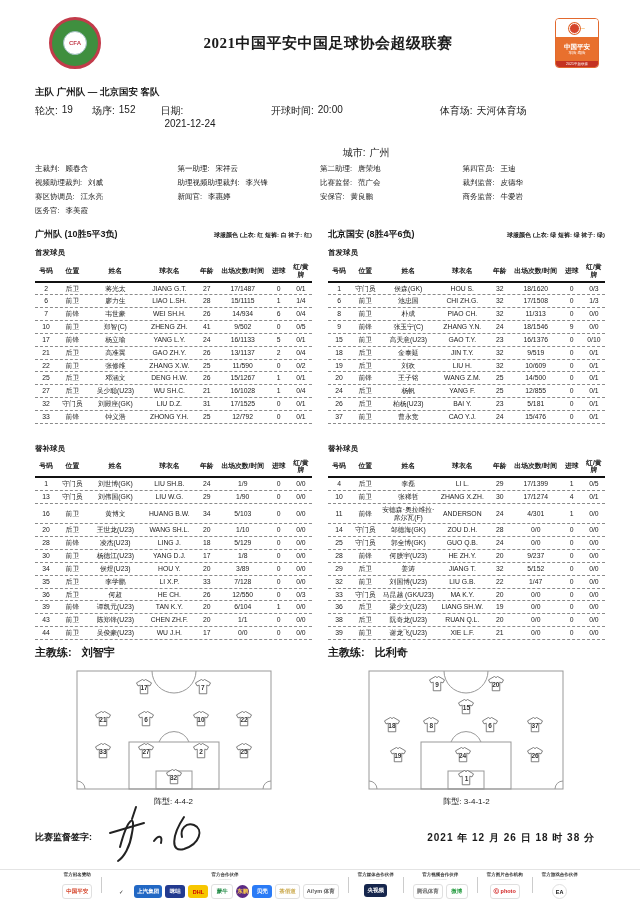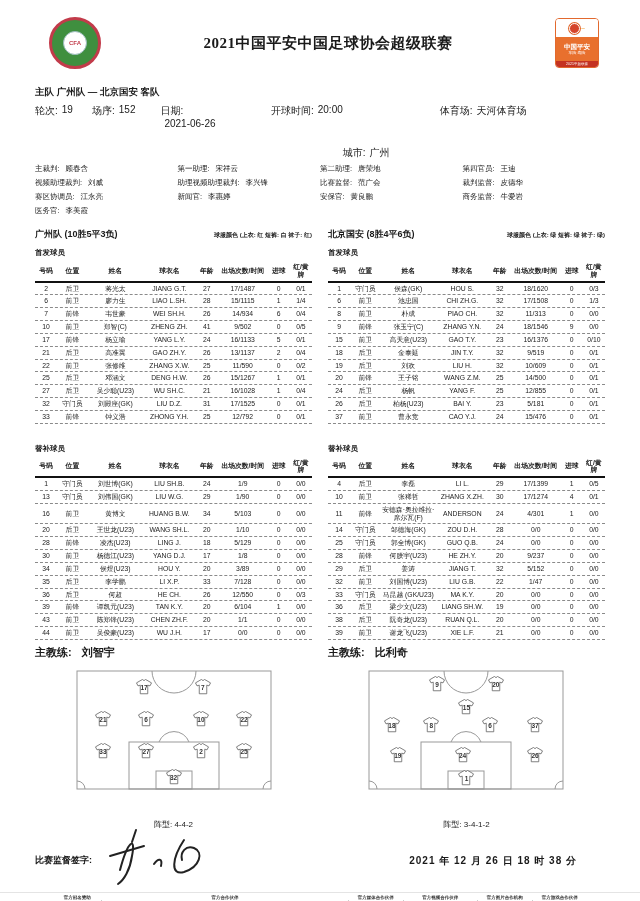--- a/index.html
+++ b/index.html
@@ -43,33 +43,33 @@
   .cell{font-size:6.8px;line-height:1.15;text-align:center;padding:2px 0;}
   .thead .cell{font-weight:bold;padding:1px 0 2px 0;}
   .c0{width:8%;}.c1{width:11%;}.c2{width:20%;}.c3{width:19%;}.c4{width:8%;}.c5{width:18%;}.c6{width:8%;}.c7{width:8%;}
   .thead .thalf{border-bottom:2px solid #111;}
   .trow .thalf{border-bottom:1px dashed #8a8a8a;}
   .coachline{display:flex;margin-top:5px;}
   .coach{font-size:11px;font-weight:bold;}
   .coach .nm{margin-left:10px;}
   
   .pitches{display:flex;margin-top:10px;}
-  .pitchwrap{width:48.6%;display:flex;flex-direction:column;align-items:center;gap:23px;}
+  .pitchwrap{width:48.6%;display:flex;flex-direction:column;align-items:center;}
   .pitchwrap.right{margin-left:2.8%;}
   .pitch{position:relative;width:196px;height:120px;}
   .pitch svg.field{position:absolute;inset:0;}
   .jersey{position:absolute;width:18px;height:17px;transform:translate(-50%,-50%);}
   .jersey svg{position:absolute;inset:0;}
   .jersey .n{position:absolute;left:0;right:0;top:5px;text-align:center;font-size:6.5px;font-weight:bold;color:#333;}
   .formation{font-size:8px;margin-top:6px;}
   
   .sigrow{display:flex;align-items:center;margin-top:2px;height:58px;}
   .siglabel{font-size:9px;font-weight:bold;}
   .sig{margin-left:14px;margin-top:-8px;}
-  .datetxt{margin-left:auto;margin-right:28px;font-size:10px;font-weight:bold;letter-spacing:1px;align-self:center;}
+  .datetxt{margin-left:auto;margin-right:10px;font-size:10px;font-weight:bold;letter-spacing:1px;align-self:center;}
   
   .sponsors{border-top:1px solid #e4e4e4;margin-top:2px;padding-top:3px;display:flex;align-items:flex-start;justify-content:center;gap:7px;}
   .sgroup{display:flex;flex-direction:column;align-items:center;}
   .sglabel{font-size:4.5px;font-weight:bold;color:#333;line-height:1;}
   .sgsub{font-size:3px;color:#aaa;line-height:1.4;}
   .sglogos{display:flex;align-items:center;gap:3px;margin-top:3px;}
   .chip{height:13px;min-width:14px;border-radius:3px;padding:0 3px;font-size:5.5px;font-weight:bold;display:flex;align-items:center;justify-content:center;white-space:nowrap;}
   .chip.circle{border-radius:50%;width:13px;min-width:13px;padding:0;}
   .vdiv{width:1px;height:16px;background:#ccc;margin:4px 2px 0 2px;}
 </style>
@@ -103,21 +103,21 @@
       <span class="pair" style="width: 10%;">
         <span class="lbl">轮次:</span>
         <span class="val">19</span>
       </span>
       <span class="pair" style="width: 12%;">
         <span class="lbl">场序:</span>
         <span class="val">152</span>
       </span>
       <span class="pair" style="width: 17%; flex-direction: column;">
         <span class="lbl">日期:</span>
-        <span class="val">2021-06-26</span>
+        <span class="val">2021-12-24</span>
       </span>
       <span class="pair" style="width: 15%; justify-content: flex-end;">
         <span class="lbl">开球时间:</span>
         <span class="val">20:00</span>
       </span>
       <span class="pair" style="width: 17%; margin-top: 42px;">
         <span class="lbl">城市:</span>
         <span class="val">广州</span>
       </span>
       <span class="pair" style="width: 29%;">

